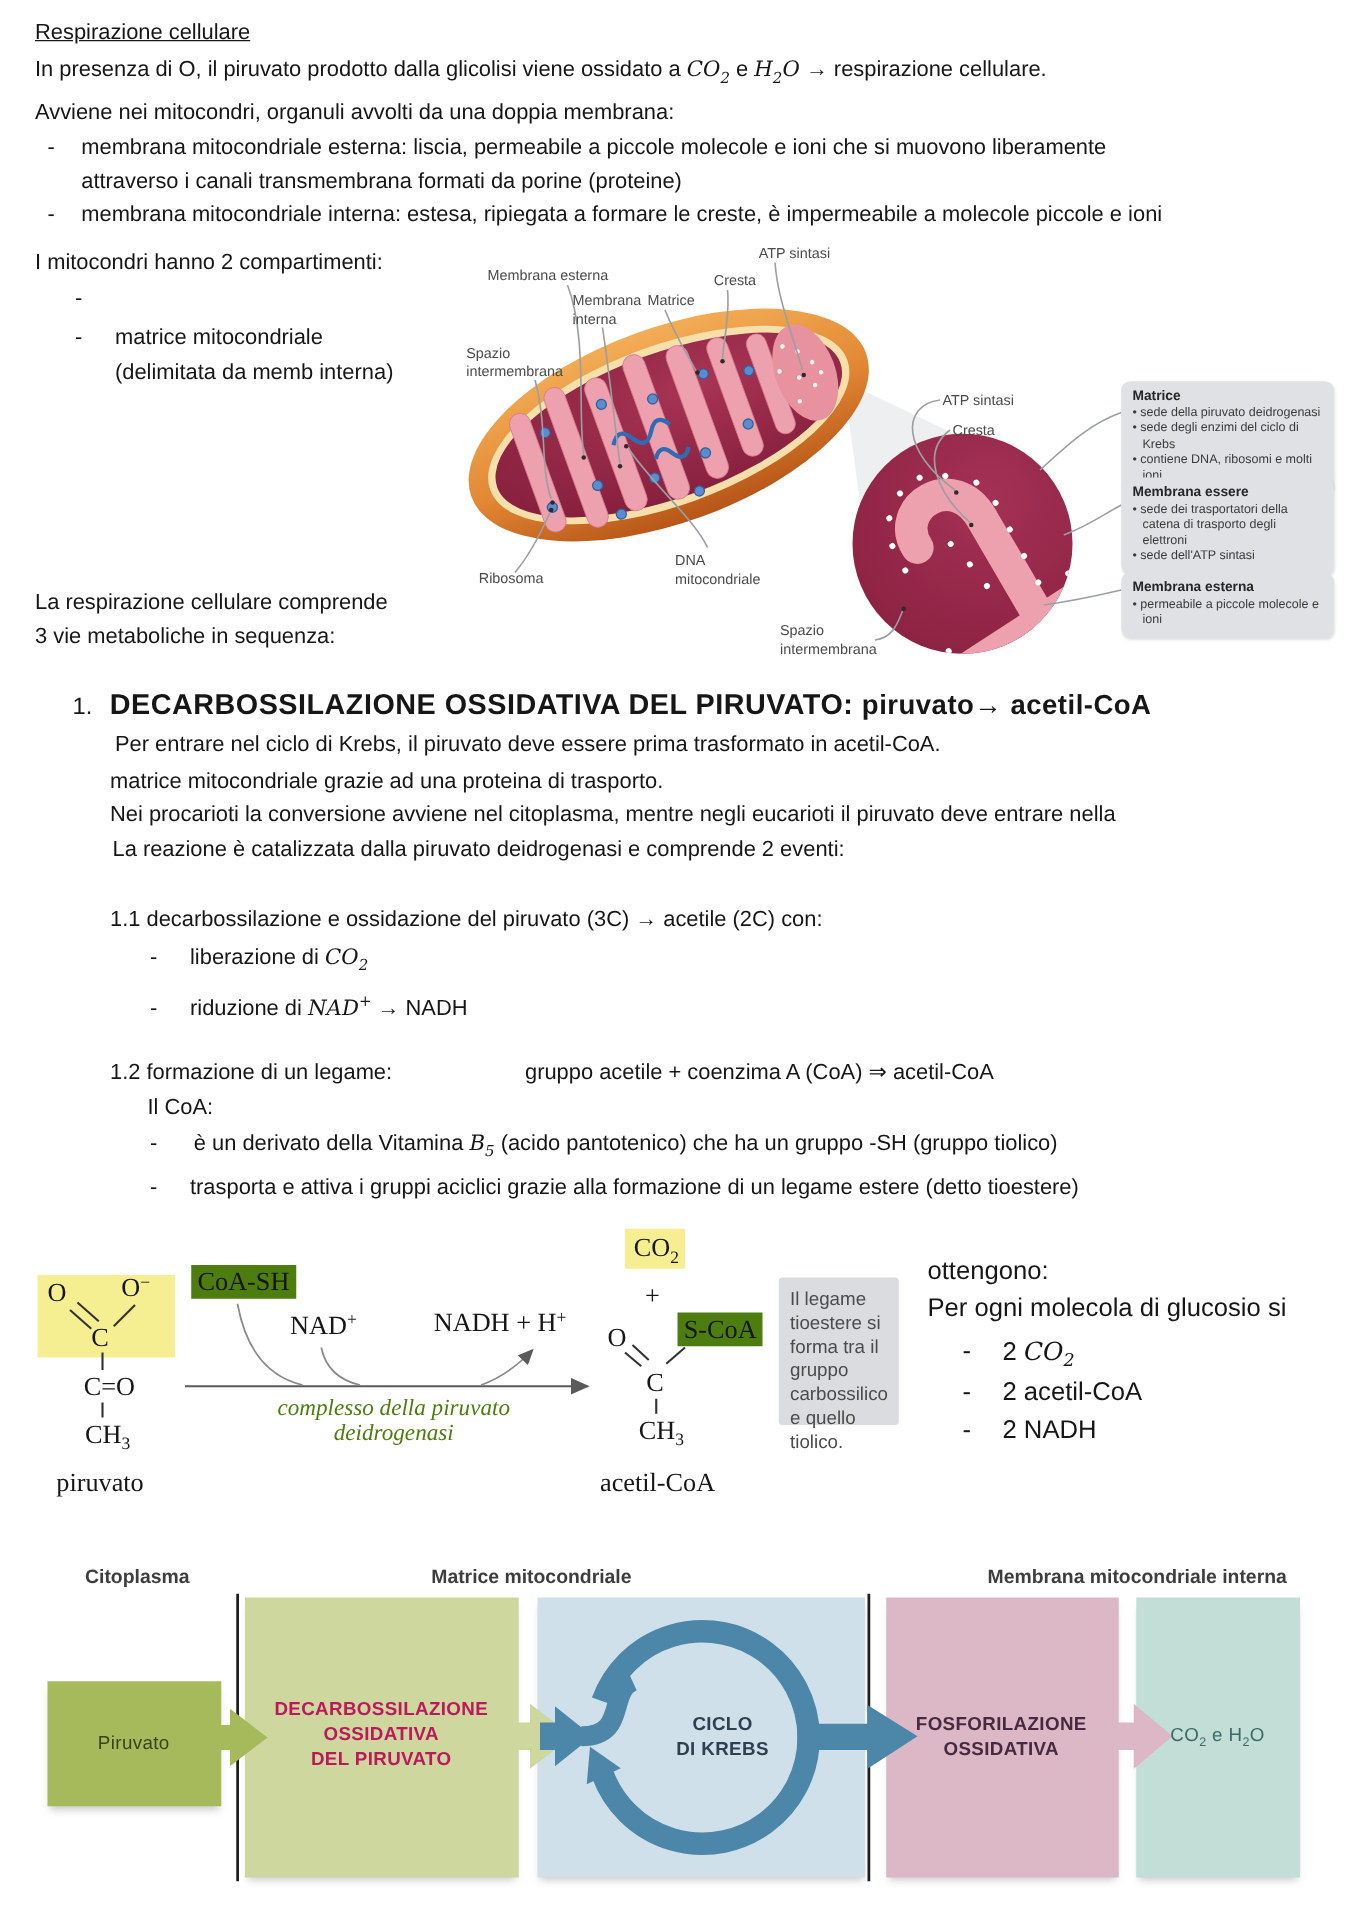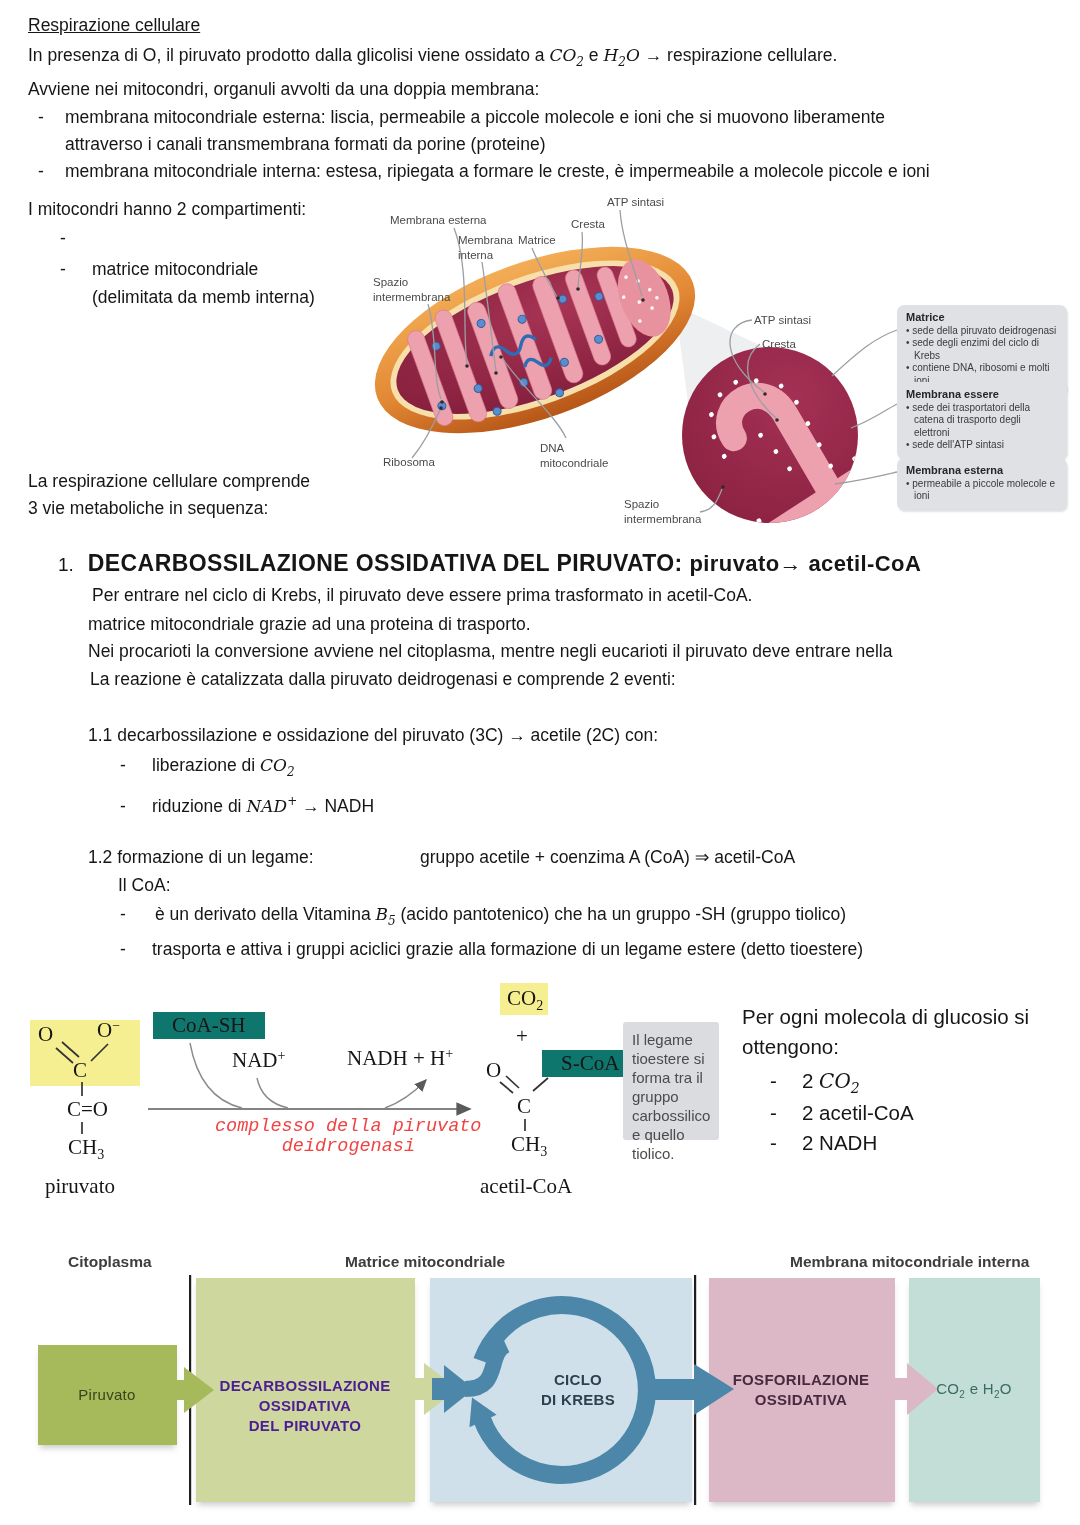--- a/index.html
+++ b/index.html
@@ -23,23 +23,23 @@
            padding:6px 9px 7px 9px;box-sizing:border-box;font-size:10px;line-height:12.5px;color:#3a3a3a;
            box-shadow:1px 2px 2px rgba(0,0,0,.12)}
   .callout .ctitle{font-weight:bold;font-size:11px;color:#262626;margin-bottom:1px}
   .callout ul{margin:0;padding:0;list-style:none}
   .callout li{padding-left:8px;text-indent:-8px}
   .callout li::before{content:"• "}
   
   .chem{font-family:"Liberation Serif",serif;font-size:21px;white-space:nowrap}
   .chemsub{font-size:14px;position:relative;top:5px}
   .chemsup{font-size:14px;position:relative;top:-7px}
-  .hl-b{background:#0f766e;padding:1px 19px}
-  .enzyme{font-family:Liberation Mono, monospace;font-style:italic;font-size:18.5px;line-height:20px;
-          color:#ef4444;text-align:right;white-space:nowrap}
+  .hl-b{background:#4d7c0f;padding:1px 5px}
+  .enzyme{font-family:Liberation Serif, serif;font-style:italic;font-size:18.5px;line-height:20px;
+          color:#4d7c0f;text-align:center;white-space:nowrap}
   .notebox{background:#dbdce0;border-radius:3px;color:#4b4b4b;font-size:15px;line-height:19px;
            padding:8px 9px;box-sizing:border-box}
   .gl{font-size:20.5px;line-height:30px;white-space:nowrap}
   .gl .math{font-size:20px}
   .gl .msub{font-size:14px}
   
   .fheader{font-size:15.5px;font-weight:bold;color:#3d3d3d;white-space:nowrap}
   .fbox{position:absolute;box-shadow:0 5px 6px -2px rgba(110,110,110,.35)}
   .flabel{position:absolute;font-size:15px;font-weight:bold;letter-spacing:.3px;line-height:20px;
           text-align:center;transform:translate(-50%,-50%);white-space:nowrap}
@@ -360,22 +360,22 @@
   <span class="abs chem" style="left:496px;top:46px">+</span>
   <span class="abs chem" style="left:466px;top:80px">O</span>
   <span class="abs chem hl-b" style="left:522px;top:72px">S-CoA</span>
   <span class="abs chem" style="left:497px;top:116px">C</span>
   <span class="abs chem" style="left:491px;top:154px"><span>CH</span><span class="chemsub">3</span></span>
   <span class="abs chem" style="left:460px;top:196px">acetil-CoA</span>
 
   <div class="abs notebox" style="left:603px;top:44px;width:96px;height:118px">Il legame tioestere si forma tra il gruppo carbossilico e quello tiolico.</div>
 
   <div class="abs gl" style="left:722px;top:24px">
+    <span style="display:block">ottengono:</span>
     <span style="display:block">Per ogni molecola di glucosio si</span>
-    <span style="display:block">ottengono:</span>
     <div class="dash-row" style="margin-top:4px;margin-left:28px">
       <span class="dash2">-</span>
       <span><span>2 </span><span class="math">CO</span><span class="msub">2</span></span>
     </div>
     <div class="dash-row" style="margin-left:28px">
       <span class="dash2">-</span>
         <span>2 acetil-CoA</span>
     </div>
     <div class="dash-row" style="margin-left:28px">
       <span class="dash2">-</span>
@@ -408,21 +408,21 @@
     <path d="M465,141 C502,141 486,106 506,97" stroke="#4c86a8" stroke-width="16" fill="none"></path>
     <path d="M482,113 A85,85 0 1 1 482,171" stroke="#4c86a8" stroke-width="18" fill="none"></path>
     <polygon points="0,-15 26,0 0,15" transform="translate(483,173) rotate(-115)" fill="#4c86a8"></polygon>
     <rect x="638" y="131" width="58" height="21" fill="#4c86a8"></rect>
     <polygon points="694,116 694,167 734,141" fill="#4c86a8"></polygon>
 
     <polygon points="891,130 907,130 907,115 938,141 907,167 907,152 891,152" fill="#dcb7c5"></polygon>
   </svg>
 
   <span class="flabel" style="left:107px;top:147px;font-weight:normal;color:#3a421a">Piruvato</span>
-  <div class="flabel" style="left:305px;top:158px;color:#4c1d95">
+  <div class="flabel" style="left:305px;top:140px;color:#be185d">
     <span style="display:block">DECARBOSSILAZIONE</span>
     <span style="display:block">OSSIDATIVA</span>
     <span style="display:block">DEL PIRUVATO</span>
   </div>
   <div class="flabel" style="left:578px;top:142px;color:#2e3f4e">
     <span style="display:block">CICLO</span>
     <span style="display:block">DI KREBS</span>
   </div>
   <div class="flabel" style="left:801px;top:142px;color:#472a40">
     <span style="display:block">FOSFORILAZIONE</span>

